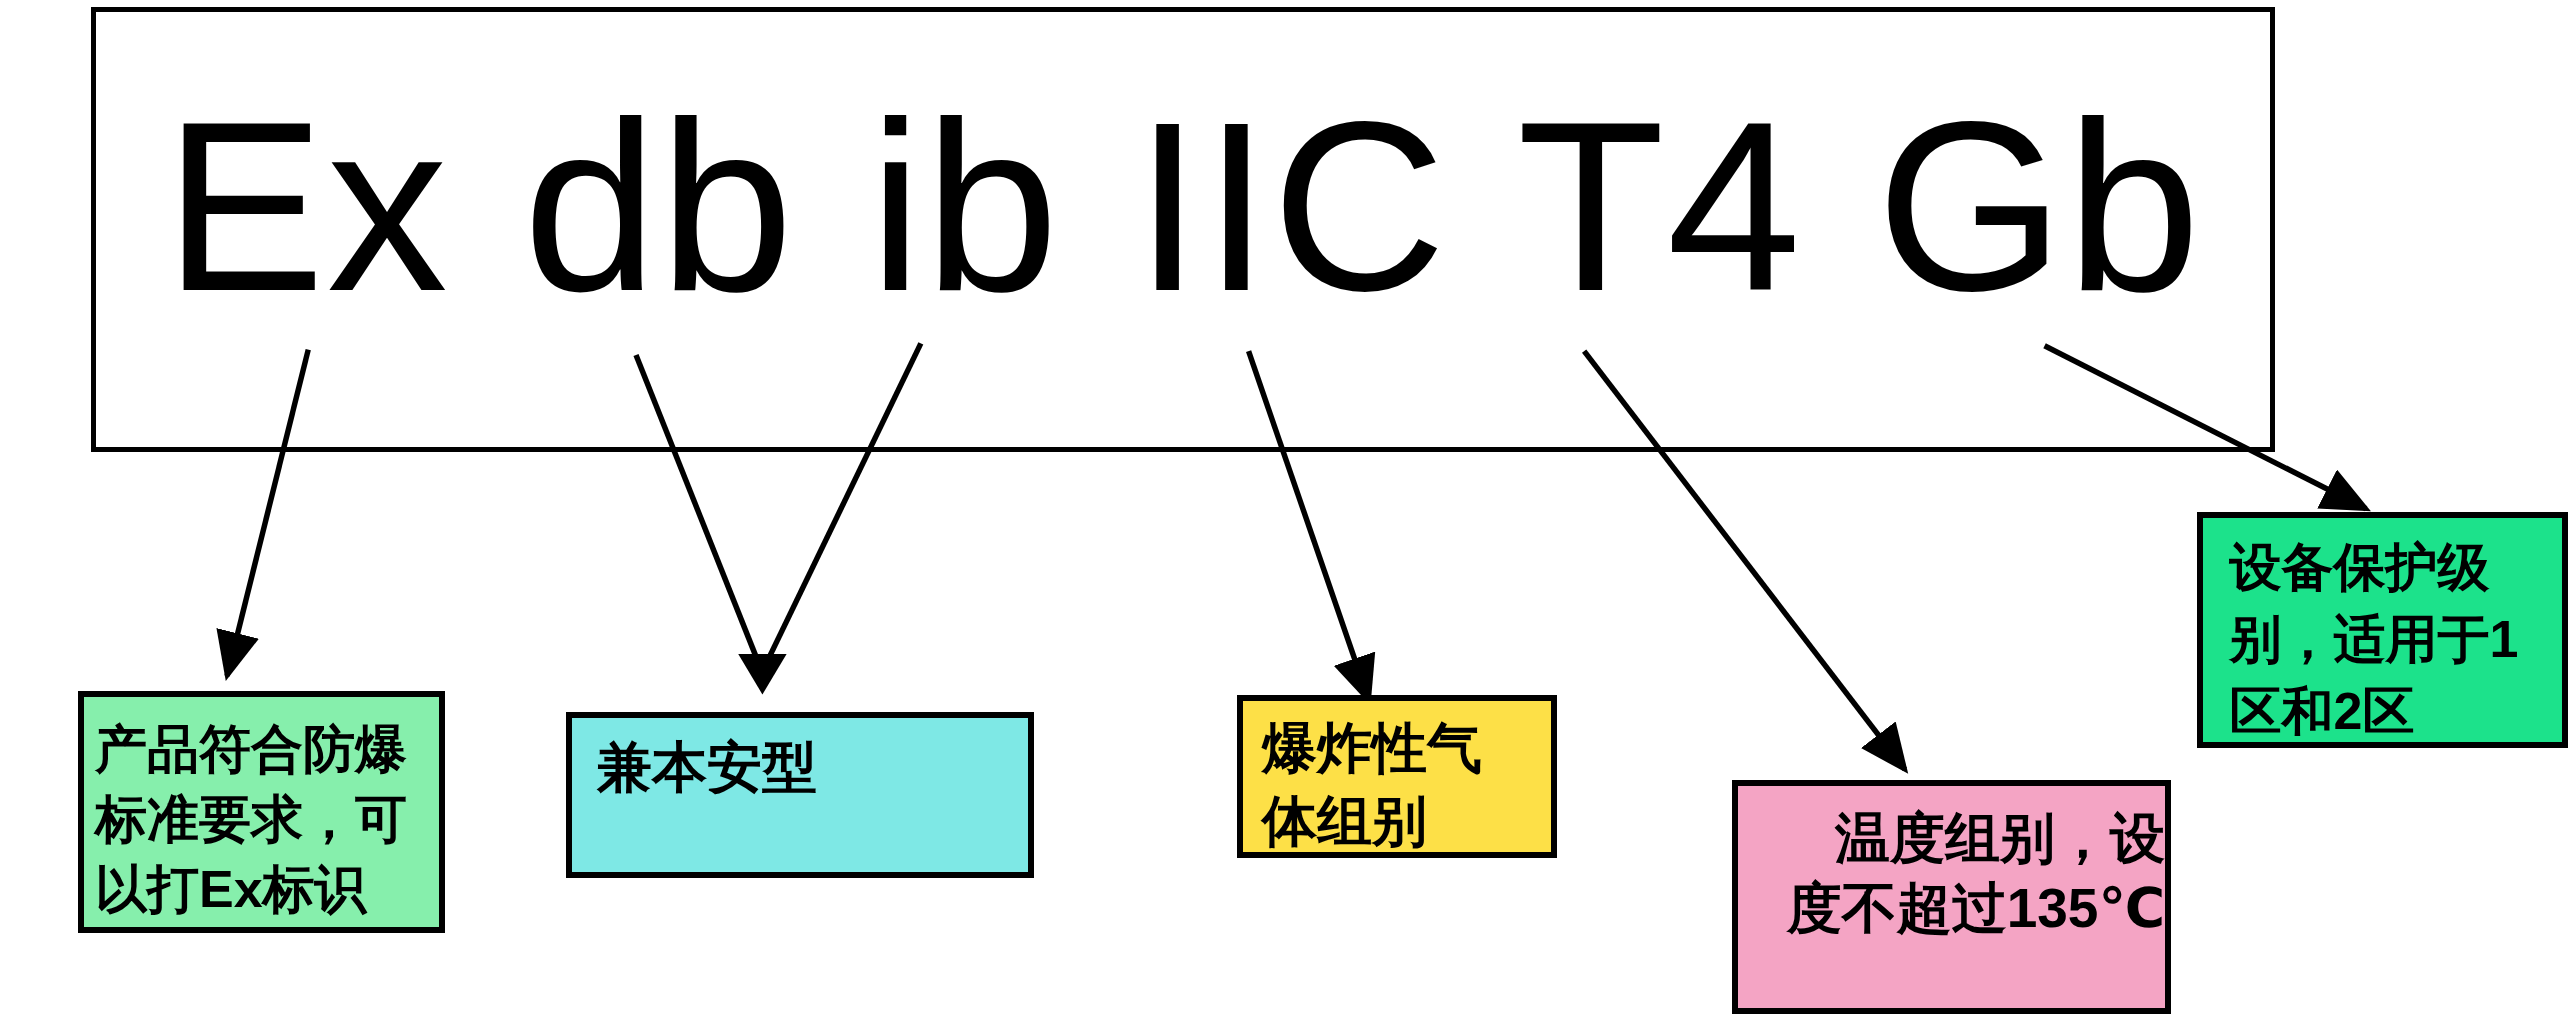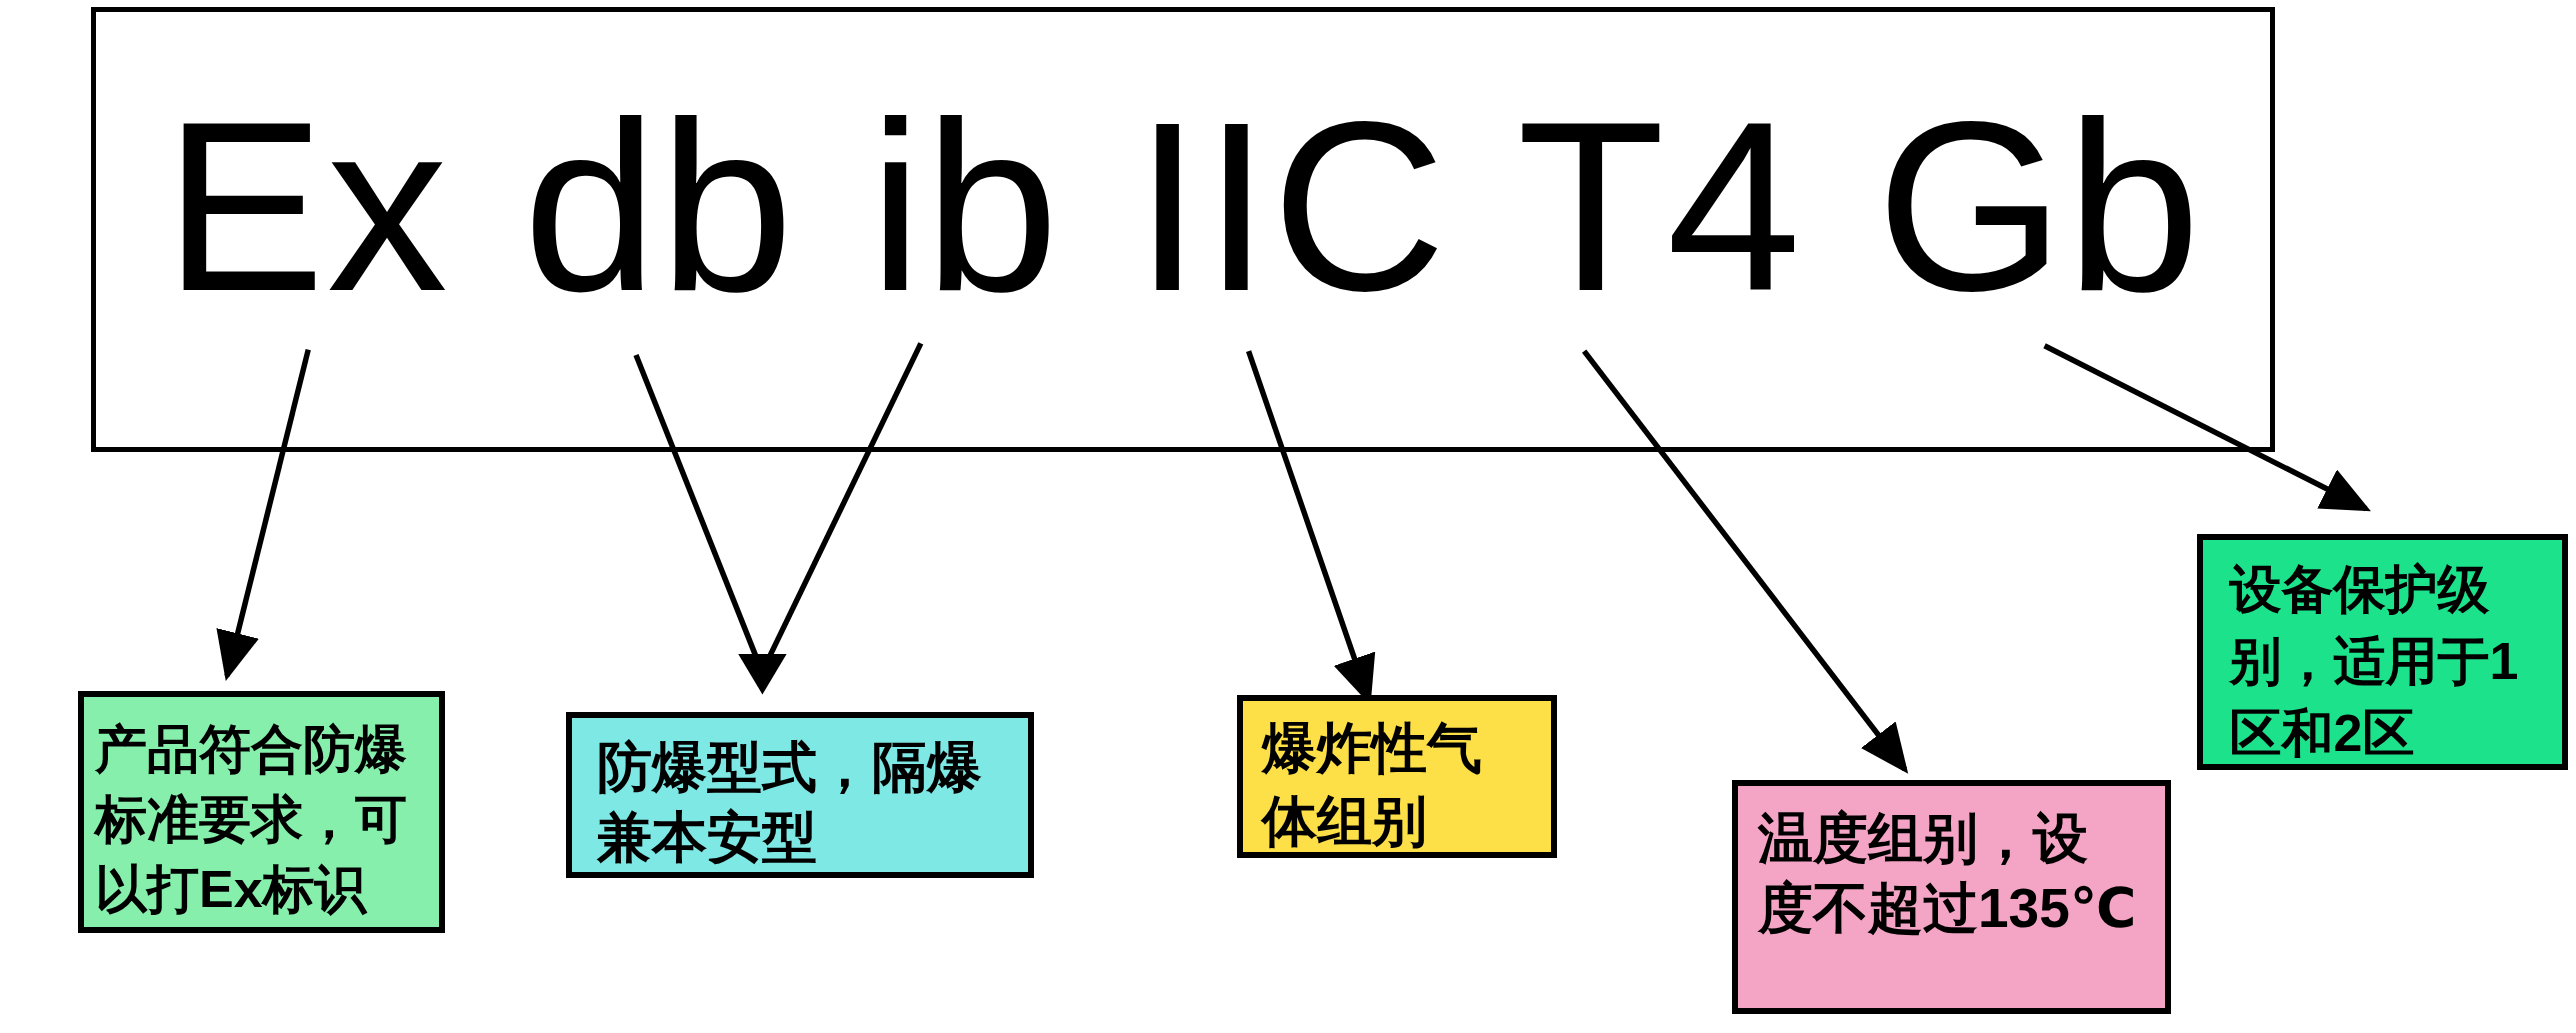--- a/index.html
+++ b/index.html
@@ -44,22 +44,22 @@
     border: 6.2px solid #000;
     box-sizing: border-box;
     color: #000;
     font-weight: bold;
     white-space: nowrap;
   }
   .label .line { display: block; }
   .label-ex    { left: 78px;  top: 691px;  width: 367px; height: 242px; padding: 17px 0 0 11px; font-size: 52px; line-height: 70px; }
   .label-dbib  { left: 566px;  top: 712px;  width: 468px; height: 166px; padding: 14px 0 0 25px; font-size: 55px; line-height: 70px; }
   .label-iic   { left: 1237px; top: 695px;  width: 320px; height: 163px; padding: 11px 0 0 19px; font-size: 55px; line-height: 73px; }
-  .label-t4    { left: 1732px; top: 780px; width: 439px; height: 234px; padding: 17px 0 4px 20px; font-size: 55px; line-height: 70px; }
-  .label-gb    { left: 2197px; top: 534px;  width: 371px; height: 236px; padding: 12.5px 0 0 26.5px; font-size: 52px; line-height: 72px; }
+  .label-t4    { left: 1732px; top: 780px; width: 439px; height: 234px; padding: 17px 0 4px 20px; font-size: 55px; line-height: 70px; text-align: right; }
+  .label-gb    { left: 2197px; top: 512px;  width: 371px; height: 236px; padding: 12.5px 0 0 26.5px; font-size: 52px; line-height: 72px; }
 </style>
 </head>
 <body>
 
 <div class="canvas">
 
   <div class="marking-box">
     <span class="marking-code">Ex db ib IIC T4 Gb</span>
   </div>
 
@@ -78,21 +78,20 @@
     <line x1="2620" y1="443" x2="3032" y2="652" stroke="#000" stroke-width="7" marker-end="url(#ah)"></line>
   </svg>
 
   <div class="label label-ex" style="background-color: #86efac;">
     <span class="line">产品符合防爆</span>
     <span class="line">标准要求，可</span>
     <span class="line">以打Ex标识</span>
   </div>
 
   <div class="label label-dbib" style="background-color: rgb(126, 232, 229);">
-    <span class="line">防爆型式，隔爆</span>
     <span class="line">兼本安型</span>
   </div>
 
   <div class="label label-iic" style="background-color: #fde047;">
     <span class="line">爆炸性气</span>
     <span class="line">体组别</span>
   </div>
 
   <div class="label label-t4" style="background-color: rgb(244, 164, 196);">
     <span class="line">温度组别，设</span>

